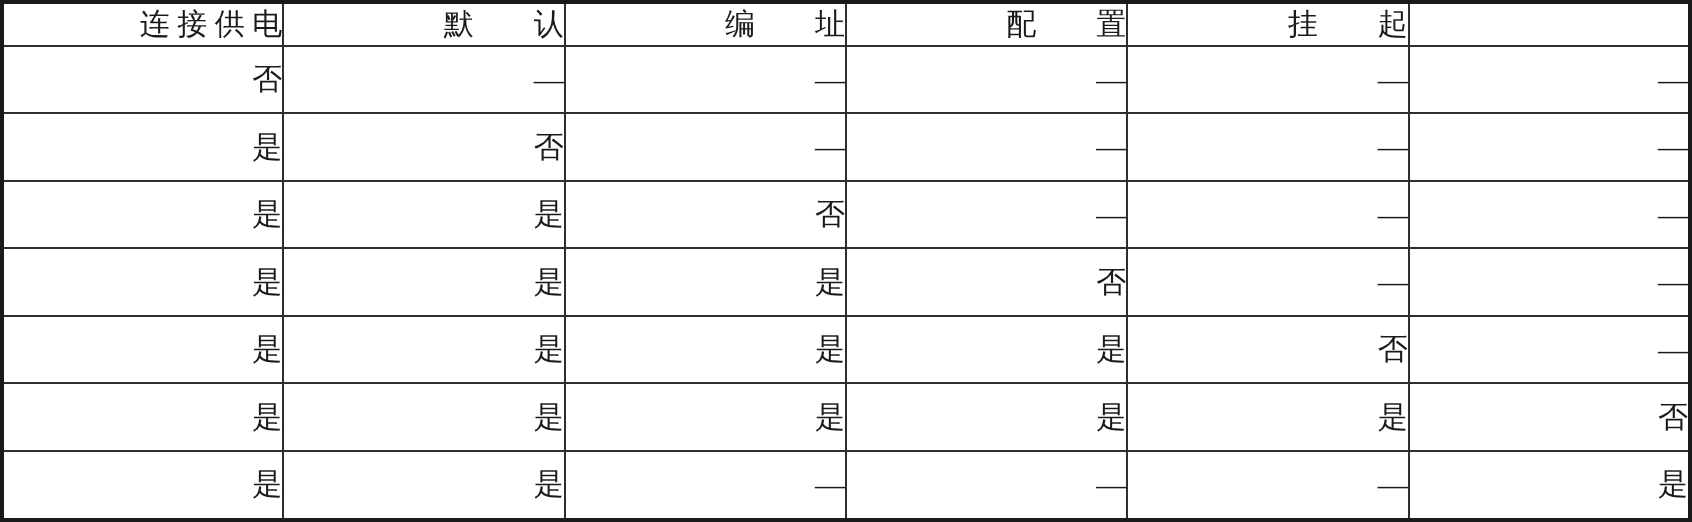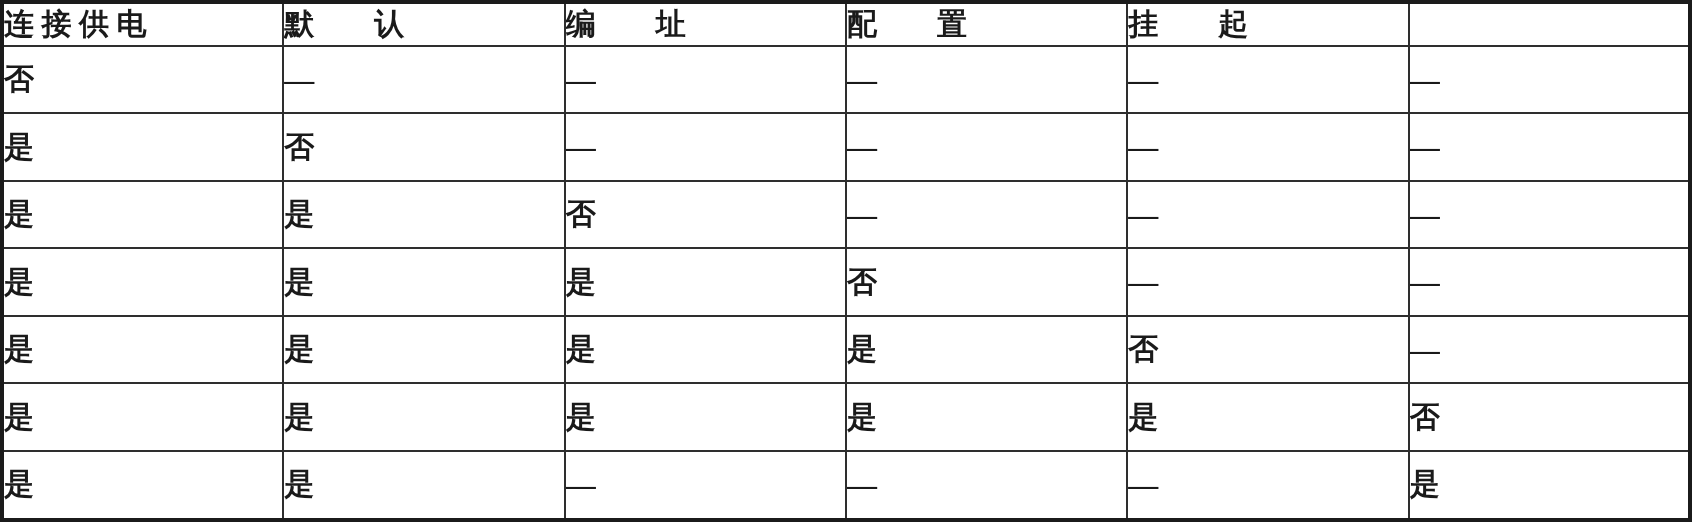--- a/index.html
+++ b/index.html
@@ -24,24 +24,24 @@
   table.truth-table{
     width:100%;
     height:100%;
     border-collapse:collapse;
     table-layout:fixed;
     background:var(--bg-color);
   }
   table.truth-table th,
   table.truth-table td{
     border:2px solid var(--grid-color);
-    text-align:left;
+    text-align:right;
     vertical-align:middle;
     font-size:30px;
-    font-weight:bold;
+    font-weight:normal;
     color:var(--text-color);
     padding:0;
     white-space:pre;
     overflow:hidden;
   }
   
   table.truth-table{
     border:4px solid var(--border-color);
   }
   table.truth-table tr > *:first-child{ border-left:4px solid var(--border-color); }

